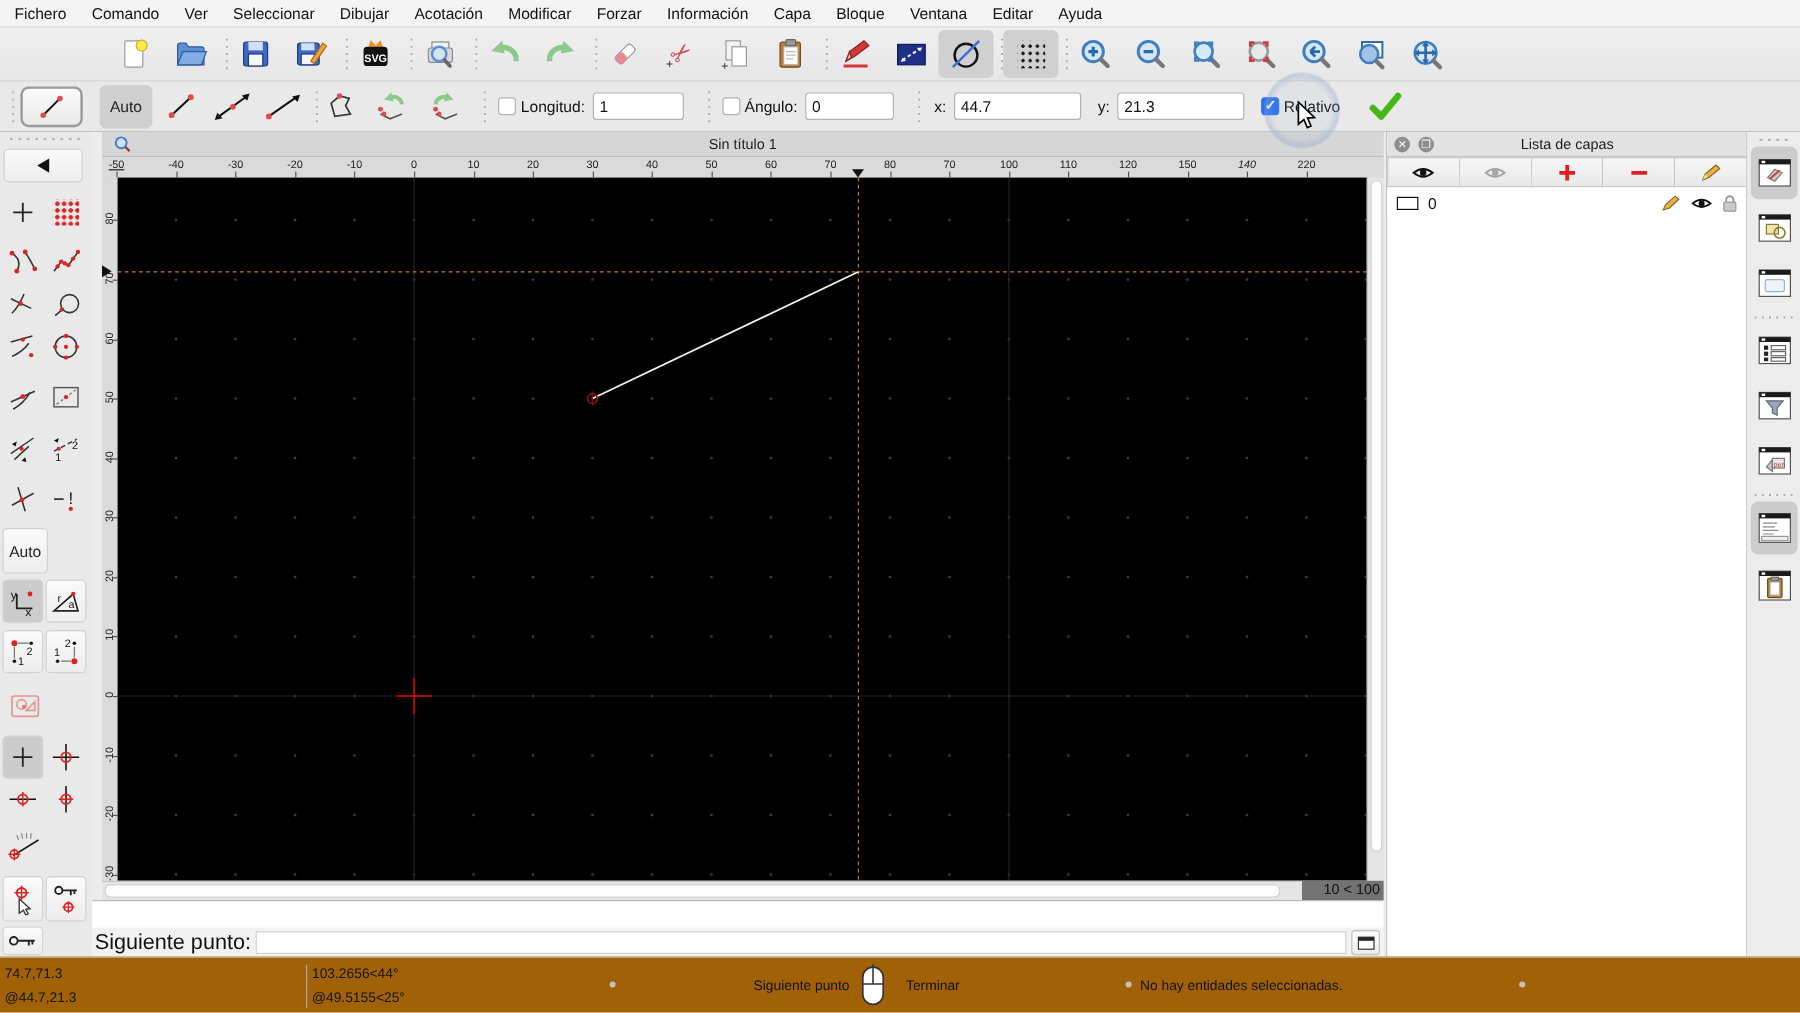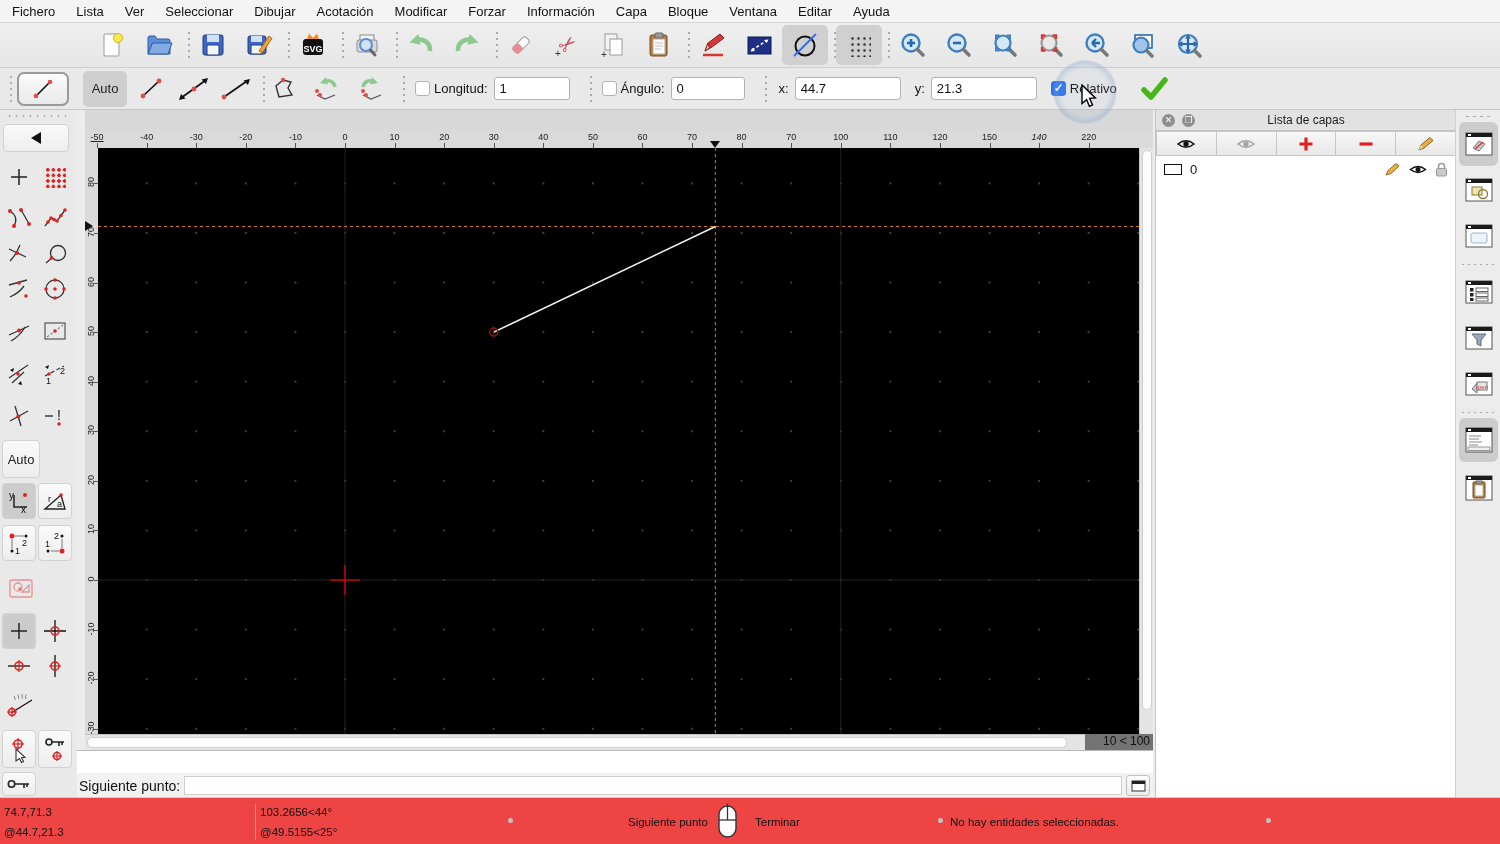--- a/index.html
+++ b/index.html
@@ -56,21 +56,21 @@
   #vscroll .thumb { position:absolute; left:2px; top:2px; width:10px; height:560px; background:#fdfdfd; border:1px solid #cfcfcf; border-radius:5px; }
   #hscroll { position:absolute; left:0; top:624px; width:1054px; height:16px; background:#e4e4e4; border-top:1px solid #c6c6c6; }
   #hscroll .thumb { position:absolute; left:2px; top:2px; width:980px; height:11px; background:#fdfdfd; border:1px solid #cfcfcf; border-radius:5px; }
   #grid-status { position:absolute; left:1000px; top:624px; width:68px; height:16px; background:#737373; font-size:12px; color:#111; text-align:right; padding-right:3px; line-height:15px; }
 
   
   #command-dock { position:absolute; left:77px; top:750px; width:1076px; height:47px; background:#fff; border-top:1px solid #b9b9b9; }
   #cmd-history { position:absolute; left:0; top:1px; width:1076px; height:21px; background:#fff; border-bottom:1px solid #d8d8d8; font-size:12.5px; padding:3px 0 0 7px; color:#0008d6; }
   #cmd-history .prefix { font-style:italic; }
   #cmd-prompt-row { position:absolute; left:0; top:22px; width:1076px; height:25px; background:#f2f2f2; display:flex; align-items:center; }
-  #cmd-prompt-label { font-size:14px; color:#111; padding-left:2px; white-space:nowrap; }
+  #cmd-prompt-label { font-size:18px; color:#111; padding-left:2px; white-space:nowrap; }
   #cmd-input { flex:1; height:19px; margin:0 4px 0 4px; background:#fff; border:1px solid #cfcfcf; font-size:12px; }
   #cmd-keyboard-btn { width:24px; height:21px; margin-right:3px; background:linear-gradient(#fcfcfc,#ececec); border:1px solid #c0c0c0; border-radius:3px; display:flex; align-items:center; justify-content:center; }
 
   
   #layers-panel { position:absolute; left:1155px; top:110px; width:300px; height:687px; background:#fff; border-left:1px solid #c4c4c4; }
   #layers-header { position:absolute; left:0; top:0; width:300px; height:21px; background:#e2e2e2; border-bottom:1px solid #c4c4c4; }
   #layers-title { position:absolute; width:100%; text-align:center; top:3px; font-size:12px; color:#1c1c1c; }
   .panel-ctl { position:absolute; top:4px; width:13px; height:13px; border-radius:50%; background:#8e8e8e; color:#fff; font-size:9px; line-height:13px; text-align:center; }
   #layers-toolbar { position:absolute; left:0; top:21px; width:300px; height:25px; display:flex; }
   .ltb-btn { flex:1; border:1px solid #c6c6c6; border-left:none; background:linear-gradient(#f7f7f7,#e8e8e8); display:flex; align-items:center; justify-content:center; }
@@ -81,42 +81,42 @@
   #layer-row .mini { margin-right:8px; }
 
   
   #right-dock { position:absolute; left:1455px; top:110px; width:45px; height:687px; background:#ececec; border-left:1px solid #d0d0d0; }
   #right-dock .handle { height:5px; margin:4px 8px; background-image:radial-gradient(#ababab 1px, transparent 1.2px); background-size:7px 5px; }
   .dock-btn { position:absolute; left:3px; width:39px; height:44px; display:flex; align-items:center; justify-content:center; border-radius:6px; }
   .dock-btn.pressed { background:#cccccc; }
   .dock-sep { position:absolute; left:4px; width:37px; height:5px; background-image:radial-gradient(#a9a9a9 1px, transparent 1.2px); background-size:6px 5px; }
 
   
-  #statusbar { position:absolute; left:0; top:797px; width:1500px; height:47px; background:#ef4444; border-top:1px solid #cdcdcd; font-size:11.5px; color:#111; }
+  #statusbar { position:absolute; left:0; top:797px; width:1500px; height:47px; background:#a16207; border-top:1px solid #cdcdcd; font-size:11.5px; color:#111; }
   .sb-abs { position:absolute; white-space:nowrap; }
   #sb-div1 { position:absolute; left:255px; top:6px; height:36px; width:1px; background:#a8a8a8; }
   .sb-dot { position:absolute; width:5px; height:5px; border-radius:50%; background:#c2c2c2; }
 
   
   #click-ring { position:absolute; left:1053px; top:60px; width:64px; height:64px; border-radius:50%;
      background:radial-gradient(circle, rgba(150,170,205,0.10) 52%, rgba(140,165,205,0.38) 66%, rgba(140,165,205,0) 74%); z-index:50; }
   #cursor { position:absolute; left:1080px; top:84px; z-index:51; }
 
   svg { display:block; }
   .grid-icon { width:23px; height:23px; background-image:radial-gradient(#1d1d1d 1.4px, transparent 1.6px); background-size:6px 6px; background-position:1.5px 1.5px; }
   .reddots { width:22px; height:22px; background-image:radial-gradient(#dd2222 1.7px, transparent 1.9px); background-size:5.6px 5.6px; background-position:1px 1px; }
 </style>
 </head>
 <body>
 
 <div id="app">
 
   <div id="menubar">
       <span class="menu-item">Fichero</span>
-      <span class="menu-item">Lista</span>
+      <span class="menu-item">Comando</span>
       <span class="menu-item">Ver</span>
       <span class="menu-item">Seleccionar</span>
       <span class="menu-item">Dibujar</span>
       <span class="menu-item">Acotación</span>
       <span class="menu-item">Modificar</span>
       <span class="menu-item">Forzar</span>
       <span class="menu-item">Información</span>
       <span class="menu-item">Capa</span>
       <span class="menu-item">Bloque</span>
       <span class="menu-item">Ventana</span>
@@ -616,20 +616,27 @@
 
     <div class="sbtn" style="left:2px;top:662px;width:34px;height:24px">
         <svg width="26" height="16">
           <circle cx="5.5" cy="8" r="3.2" fill="none" stroke="#222" stroke-width="1.6"></circle>
           <path d="M9 8 H23 M18 8 V12 M21 8 V11" stroke="#222" stroke-width="1.6" fill="none"></path>
         </svg>
       </div>
   </div>
 
   <div id="doc-area">
+    <div id="tabbar">
+      <svg id="tab-icon" width="14" height="14">
+          <circle cx="6" cy="6" r="4.5" fill="#cfe3f5" stroke="#3f7ec0" stroke-width="1.6"></circle>
+          <line x1="9.5" y1="9.5" x2="13" y2="13" stroke="#a33" stroke-width="2"></line>
+        </svg>
+      <span id="tab-title">Sin título 1</span>
+    </div>
     <div id="hruler">
         <div class="htick" style="left: 12.1px;"></div>
         <span class="hlabel" style="left: 12.1px; text-decoration: underline;">-50</span>
         <div class="htick" style="left: 61.68px;"></div>
         <span class="hlabel" style="left: 61.68px;">-40</span>
         <div class="htick" style="left: 111.26px;"></div>
         <span class="hlabel" style="left: 111.26px;">-30</span>
         <div class="htick" style="left: 160.84px;"></div>
         <span class="hlabel" style="left: 160.84px;">-20</span>
         <div class="htick" style="left: 210.42px;"></div>

